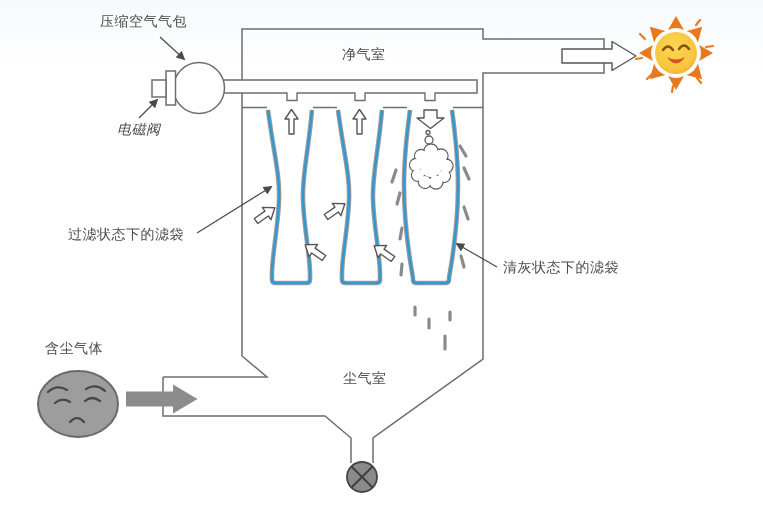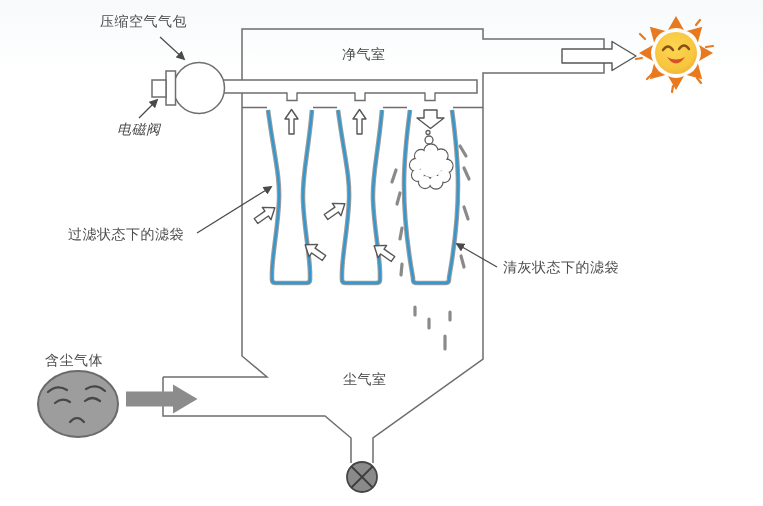--- a/index.html
+++ b/index.html
@@ -220,16 +220,16 @@
     <line class="leader" marker-end="url(#arw)" x1="197" y1="233" x2="271" y2="187"></line>
     <line class="leader" marker-end="url(#arw)" x1="497" y1="267" x2="457" y2="244"></line>
   </g>
 </svg>
 
 <div class="diagram-label" style="left:100px;top:14px;">压缩空气气包</div>
 <div class="diagram-label" style="left:117px;top:122px;font-style:italic;">电磁阀</div>
 <div class="diagram-label" style="left:342px;top:47px;">净气室</div>
 <div class="diagram-label" style="left:68px;top:227px;">过滤状态下的滤袋</div>
 <div class="diagram-label" style="left:503px;top:260px;">清灰状态下的滤袋</div>
-<div class="diagram-label" style="left:45px;top:353px;">含尘气体</div>
-<div class="diagram-label" style="left:343px;top:372px;">尘气室</div>
+<div class="diagram-label" style="left:45px;top:341px;">含尘气体</div>
+<div class="diagram-label" style="left:343px;top:372px;font-family:Liberation Serif, serif;">尘气室</div>
 
 </div>
 
 </body></html>

